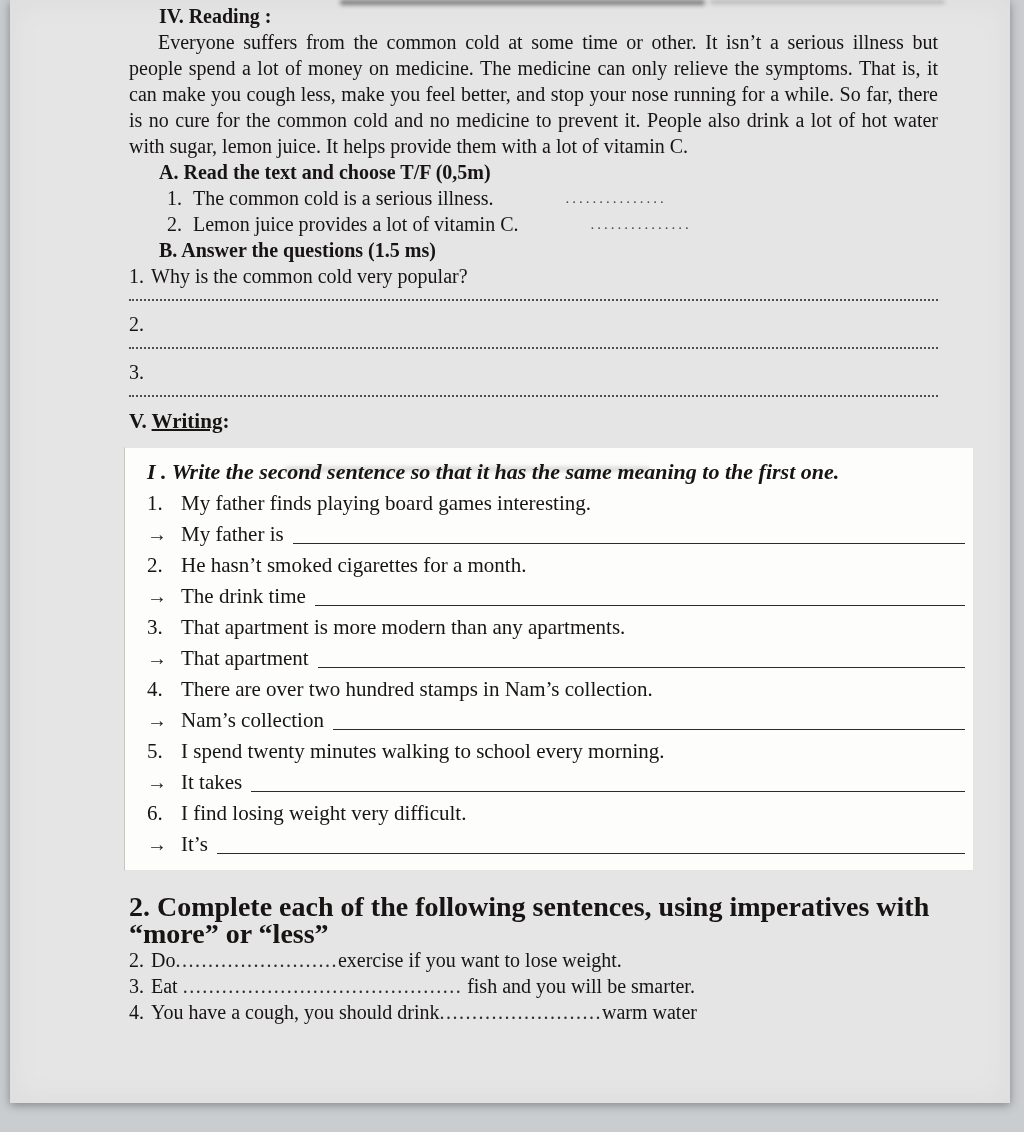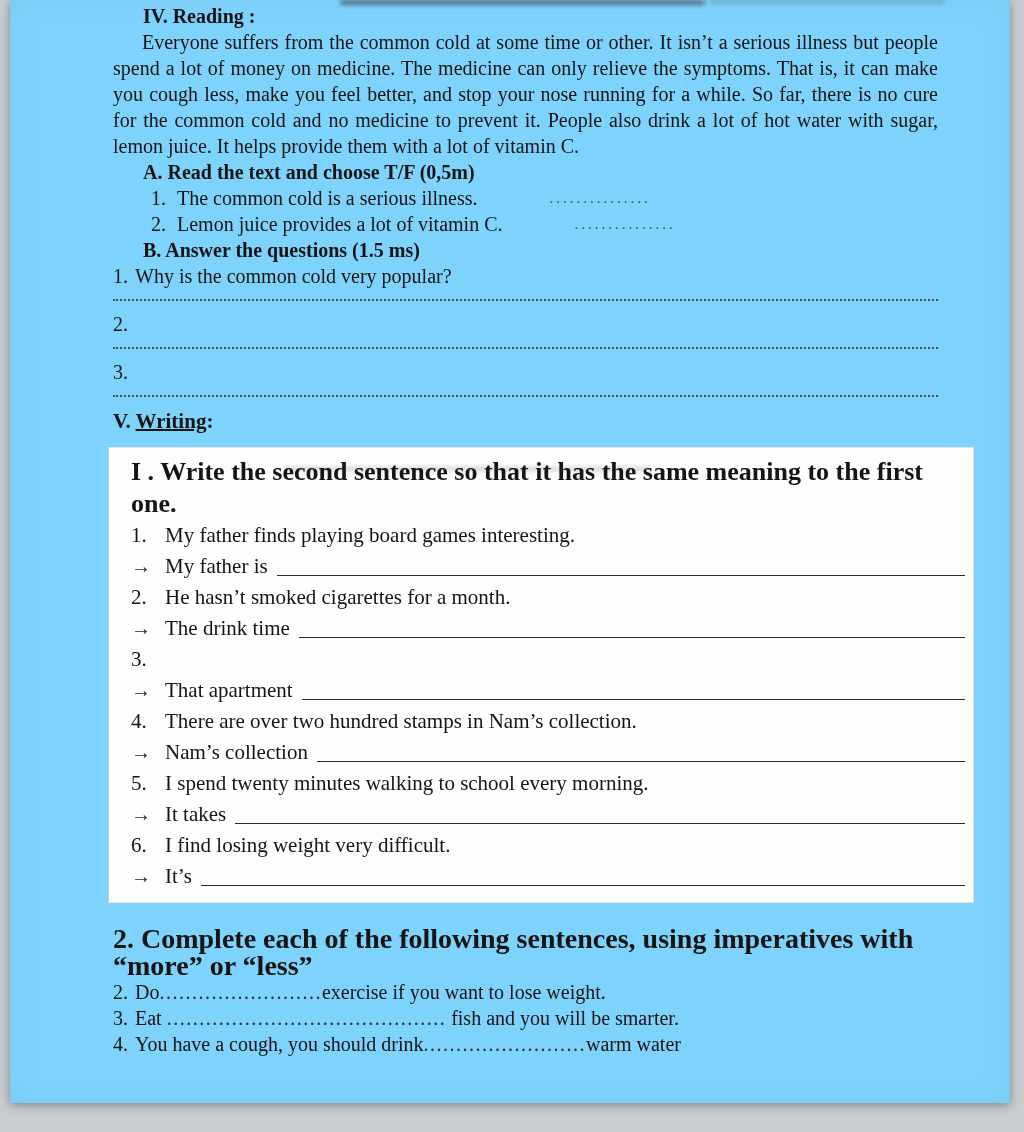--- a/index.html
+++ b/index.html
@@ -10,23 +10,24 @@
     position: relative;
     width: 1024px;
     height: 1132px;
     background: #c9cdd0;
     overflow: hidden;
   }
   .page {
     position: absolute;
     left: 10px; top: 0;
     width: 1000px; height: 1103px;
-    background: #7dd3fc;
+    background: #e5e5e5;
     box-shadow: 0 2px 9px rgba(40,45,50,.45), inset 0 0 30px rgba(120,120,120,.08);
     color: #171413;
+    padding-left: 16px;
   }
   .content { padding: 3px 36px 0 103px; font-size: 20px; line-height: 26px; }
 
   .bold { font-weight: bold; }
   .indent { margin-left: 30px; }
 
   .reading-block { margin-right: 36px; }
   .para { text-align: justify; text-indent: 29px; }
 
   .tf-item { margin-left: 38px; display: flex; }
@@ -41,21 +42,21 @@
   .v-underline { text-decoration: underline; text-decoration-thickness: 2px; }
 
   .wbox {
     margin-top: 12px;
     margin-left: -5px;
     border: 1px solid #e4e4e1;
     border-left-color: #c6c6c2;
     background: #fdfdfc;
     padding: 8px 6px 10px 22px;
   }
-  .wb-heading { font-weight: bold; font-size: 26px; line-height: 32px; }
+  .wb-heading { font-weight: bold; font-size: 22px; line-height: 32px; font-style: italic; }
   .w-line { display: flex; font-size: 21px; line-height: 31px; }
   .w-num { width: 34px; flex: none; }
   .arrow-cell { width: 34px; flex: none; font-size: 20px; color: #222; }
   .w-blank { flex: 1 1 auto; border-bottom: 1.5px solid #2b2b2b; margin: 0 2px 6px 9px; }
 
   .p2-heading { font-weight: bold; margin-top: 22px; line-height: 27px; font-size: 28px; }
   .p2-item { line-height: 26px; font-size: 20px; }
   .p2-num { margin-right: 7px; }
   .p2-dots { letter-spacing: 1.5px; color: #2f2f2f; }
 
@@ -141,20 +142,21 @@
           <div class="w-line">
             <span class="arrow-cell">→</span>
             <span>The drink time</span>
             <span class="w-blank"></span>
           </div>
         </div>
 
         <div>
           <div class="w-line">
             <span class="w-num">3.</span>
+            <span>That apartment is more modern than any apartments.</span>
           </div>
           <div class="w-line">
             <span class="arrow-cell">→</span>
             <span>That apartment</span>
             <span class="w-blank"></span>
           </div>
         </div>
 
         <div>
           <div class="w-line">

